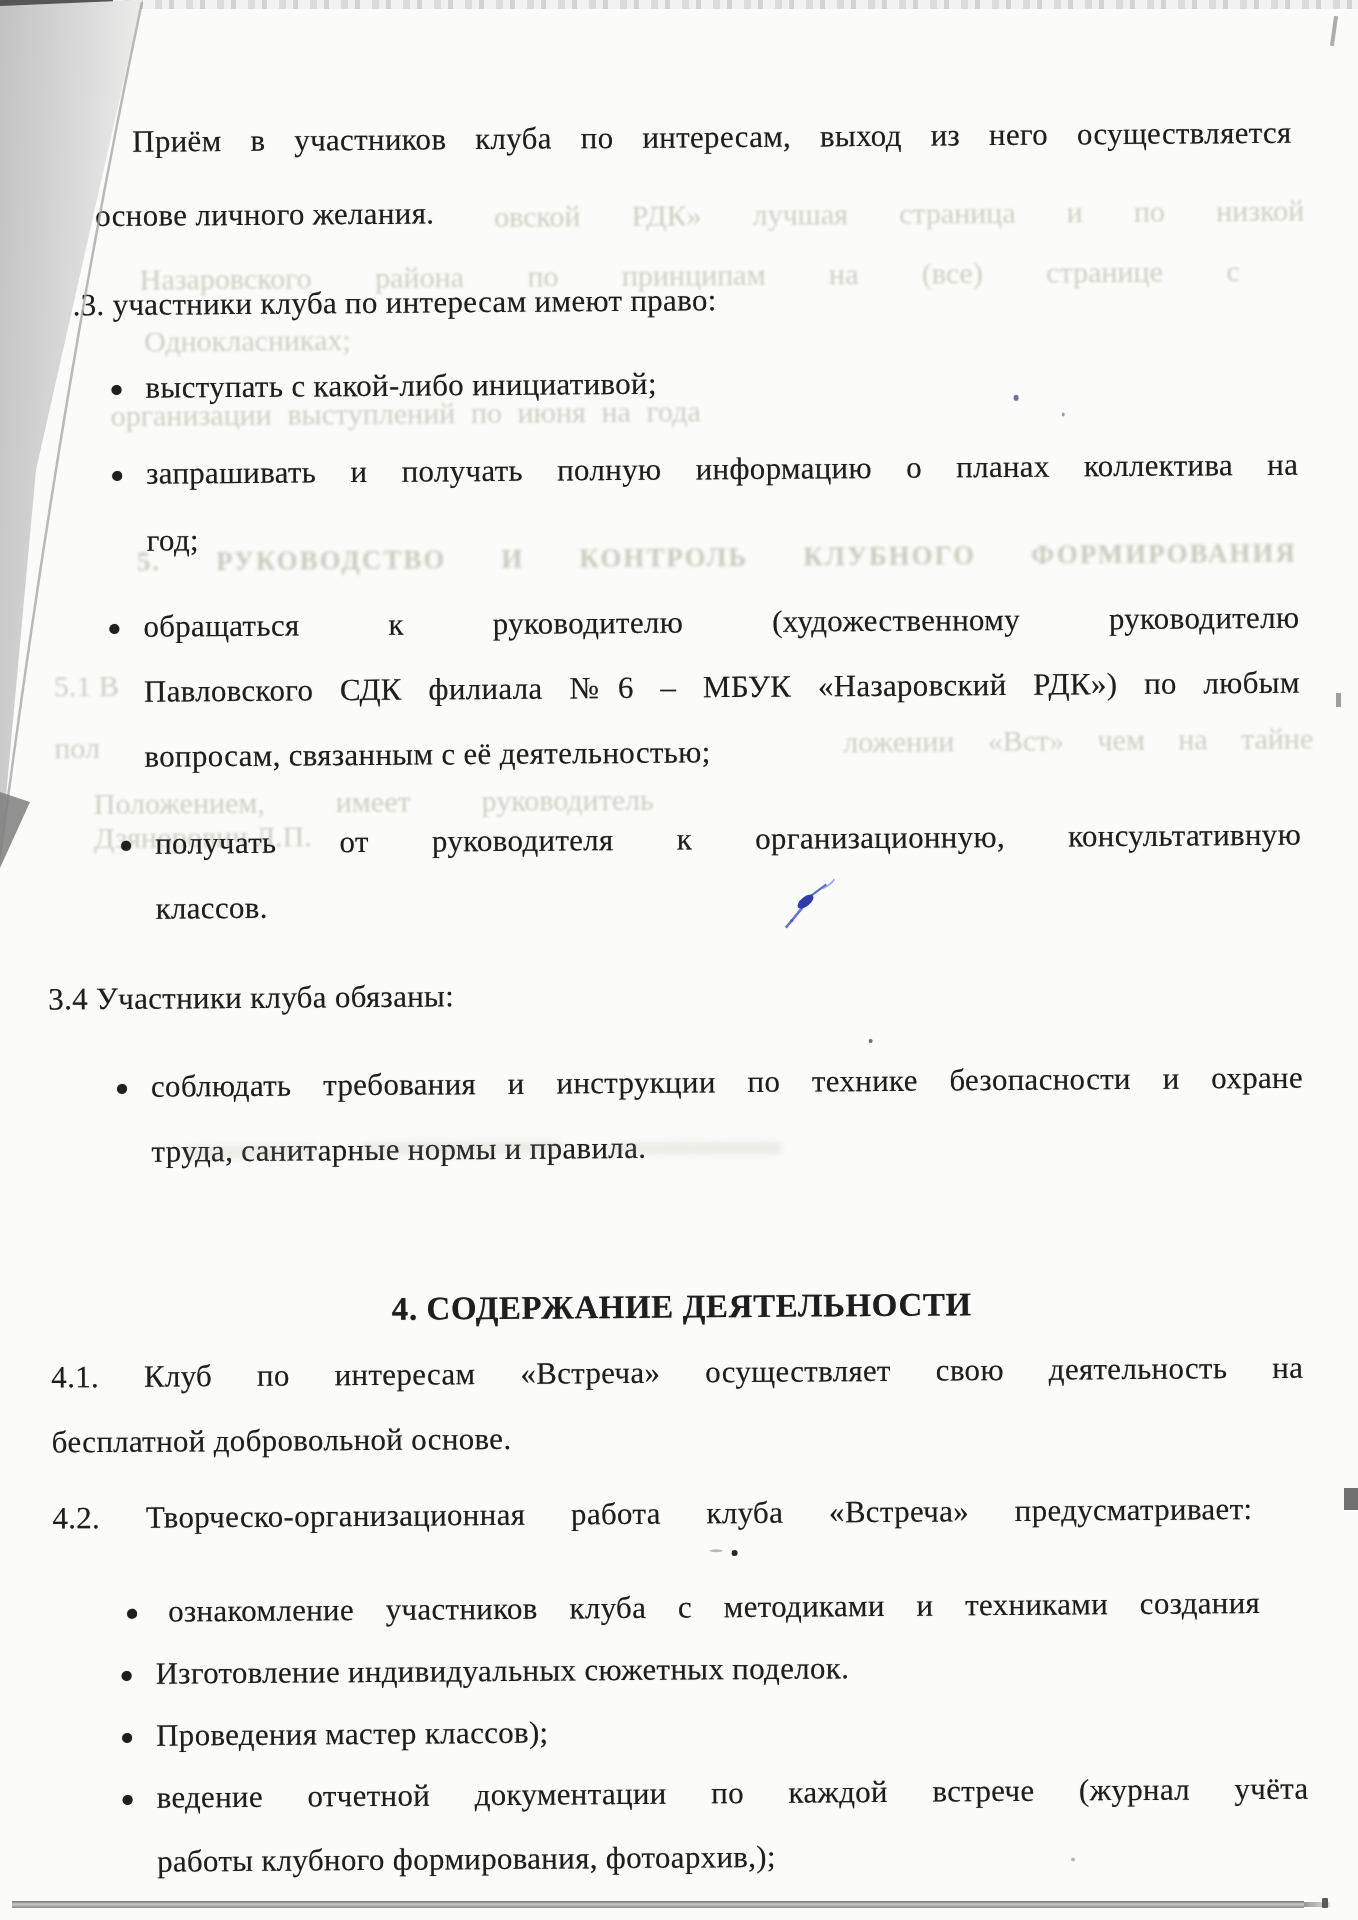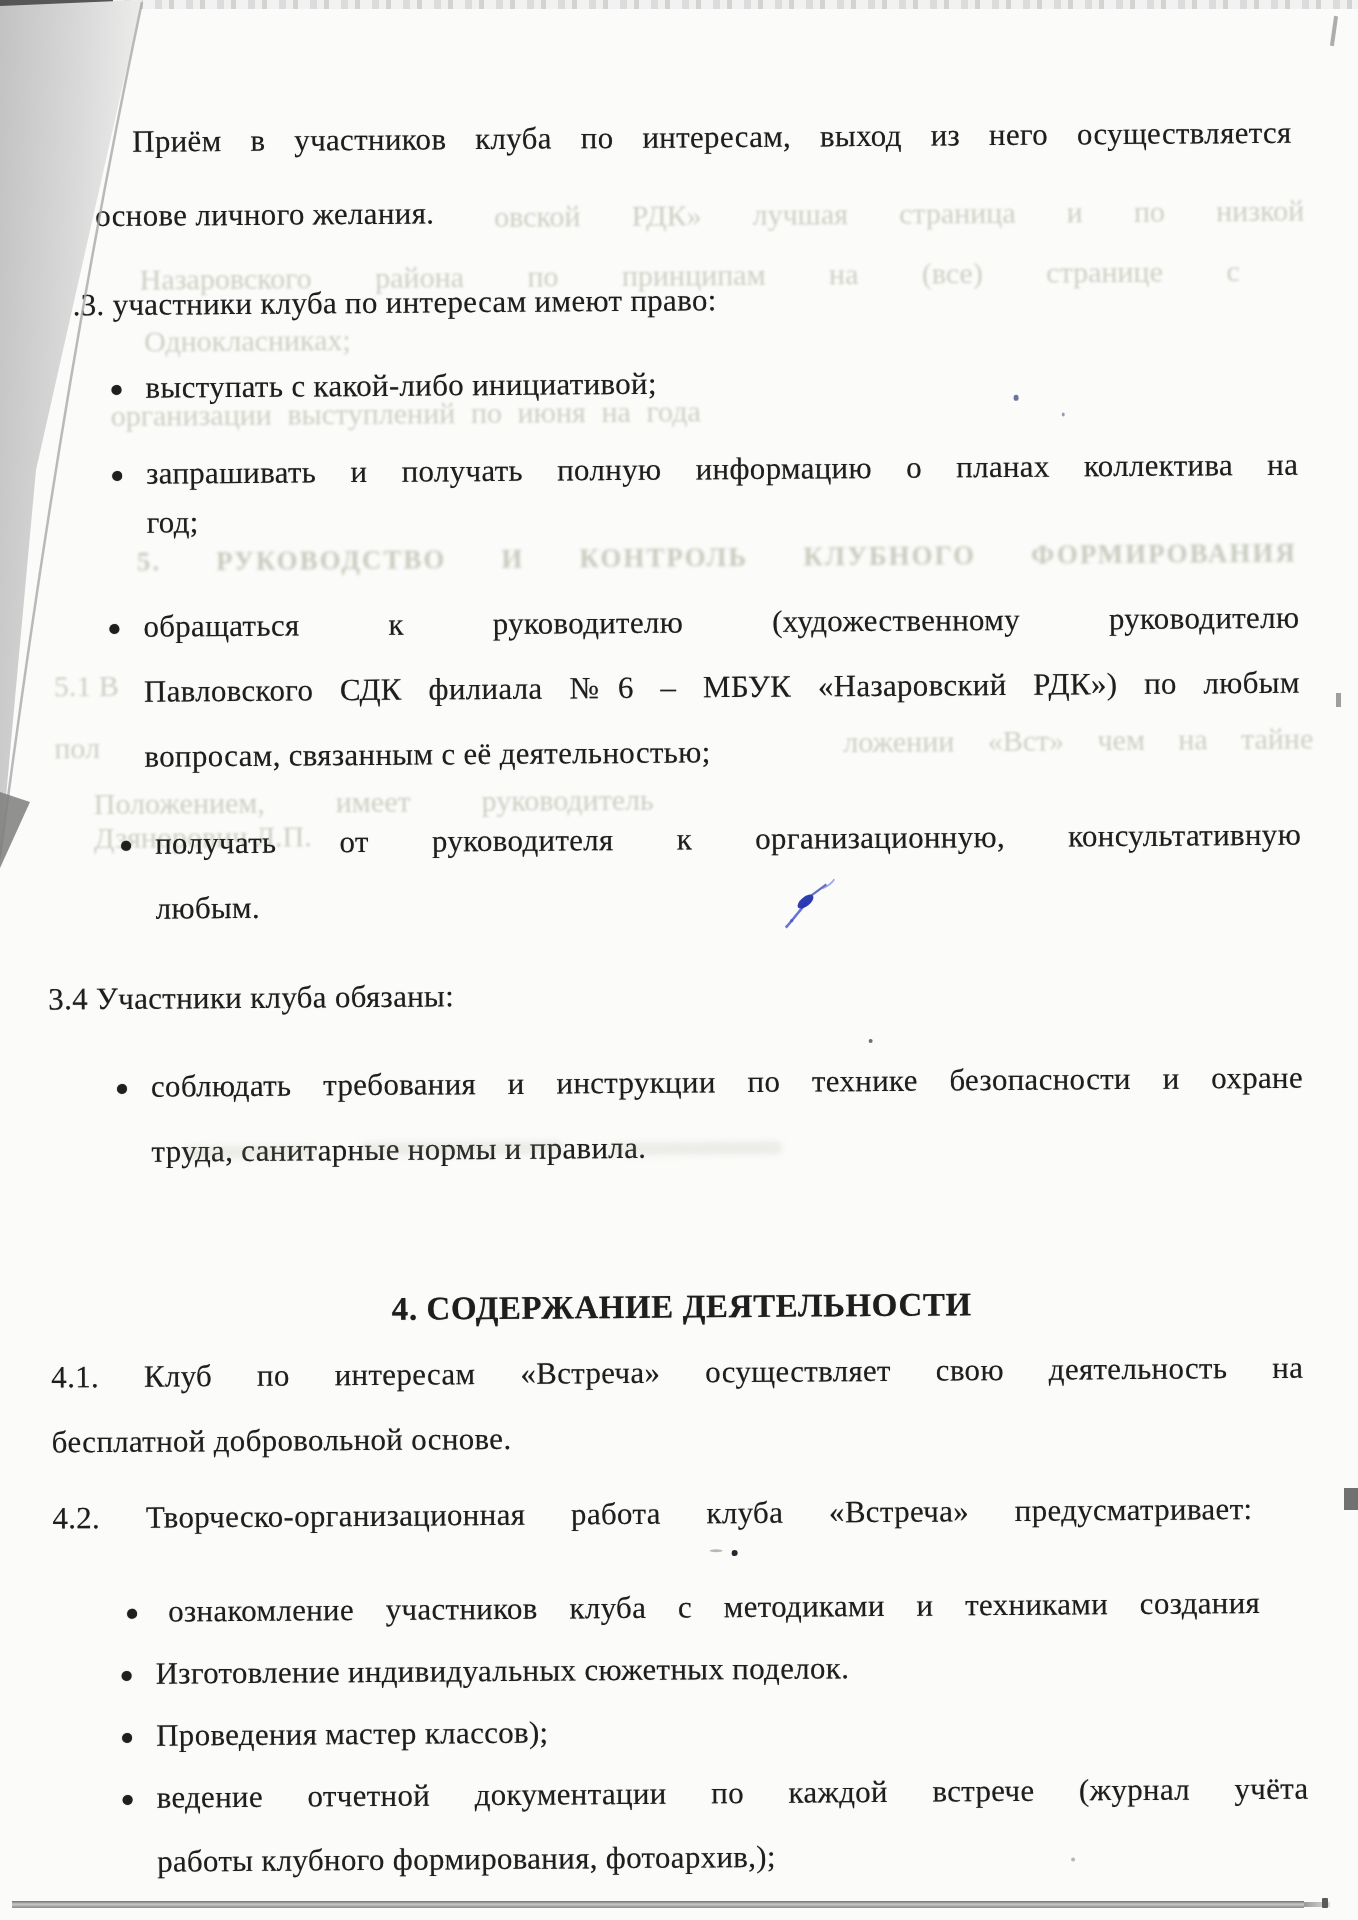--- a/index.html
+++ b/index.html
@@ -45,36 +45,36 @@
     <div class="ghost" style="left:149px;top:320px;width:250px;text-align-last:left">Однокласниках;</div>
     <div class="ghost" style="left:115px;top:394px;width:590px">организации выступлений по июня на года</div>
 
     <div class="ln" style="left:62px;top:281px">3.3.  участники клуба по интересам имеют право:</div>
 
     <span class="bullet" style="left:116px;top:380px"></span>
     <div class="ln" style="left:150px;top:364px">выступать с какой-либо инициативой;</div>
 
     <span class="bullet" style="left:116px;top:466px"></span>
     <div class="ln just" style="left:150px;top:450px;width:1152px">запрашивать и получать полную информацию о планах коллектива на</div>
-    <div class="ln" style="left:150px;top:499px">год;</div>
+    <div class="ln" style="left:150px;top:517px">год;</div>
 
     <div class="ghost ghost-caps" style="left:140px;top:540px;width:1160px">5. РУКОВОДСТВО И КОНТРОЛЬ КЛУБНОГО ФОРМИРОВАНИЯ</div>
 
     <span class="bullet" style="left:112px;top:619px"></span>
     <div class="ln just" style="left:146px;top:603px;width:1156px">обращаться к руководителю (художественному руководителю</div>
     <div class="ghost" style="left:56px;top:664px;width:90px;text-align-last:left">5.1 В</div>
     <div class="ln just" style="left:146px;top:668px;width:1156px">Павловского СДК филиала №6 – МБУК «Назаровский РДК»)  по любым</div>
     <div class="ln" style="left:146px;top:733px">вопросам, связанным с её деятельностью;</div>
     <div class="ghost" style="left:56px;top:726px;width:60px;text-align-last:left">пол</div>
     <div class="ghost" style="left:845px;top:726px;width:470px">ложении «Вст» чем на тайне</div>
     <div class="ghost" style="left:95px;top:782px;width:560px;text-align-last:left">Положением, имеет руководитель Дзянорович Л.П.</div>
 
     <span class="bullet" style="left:122px;top:836px"></span>
     <div class="ln just" style="left:156px;top:820px;width:1146px">получать от руководителя к организационную, консультативную</div>
-    <div class="ln" style="left:156px;top:885px">любым.</div>
+    <div class="ln" style="left:156px;top:885px">классов.</div>
 
     <div class="ln" style="left:48px;top:975px">3.4 Участники клуба обязаны:</div>
 
     <span class="bullet" style="left:116px;top:1079px"></span>
     <div class="ln just" style="left:150px;top:1063px;width:1152px">соблюдать требования и инструкции по технике безопасности и охране</div>
     <div class="ln" style="left:150px;top:1128px">труда, санитарные нормы и правила.</div>
 
     <div class="smudge" style="left:185px;top:1142px;width:130px;height:12px"></div>
     <div class="smudge" style="left:360px;top:1140px;width:200px;height:12px"></div>
     <div class="smudge" style="left:610px;top:1142px;width:170px;height:12px"></div>

